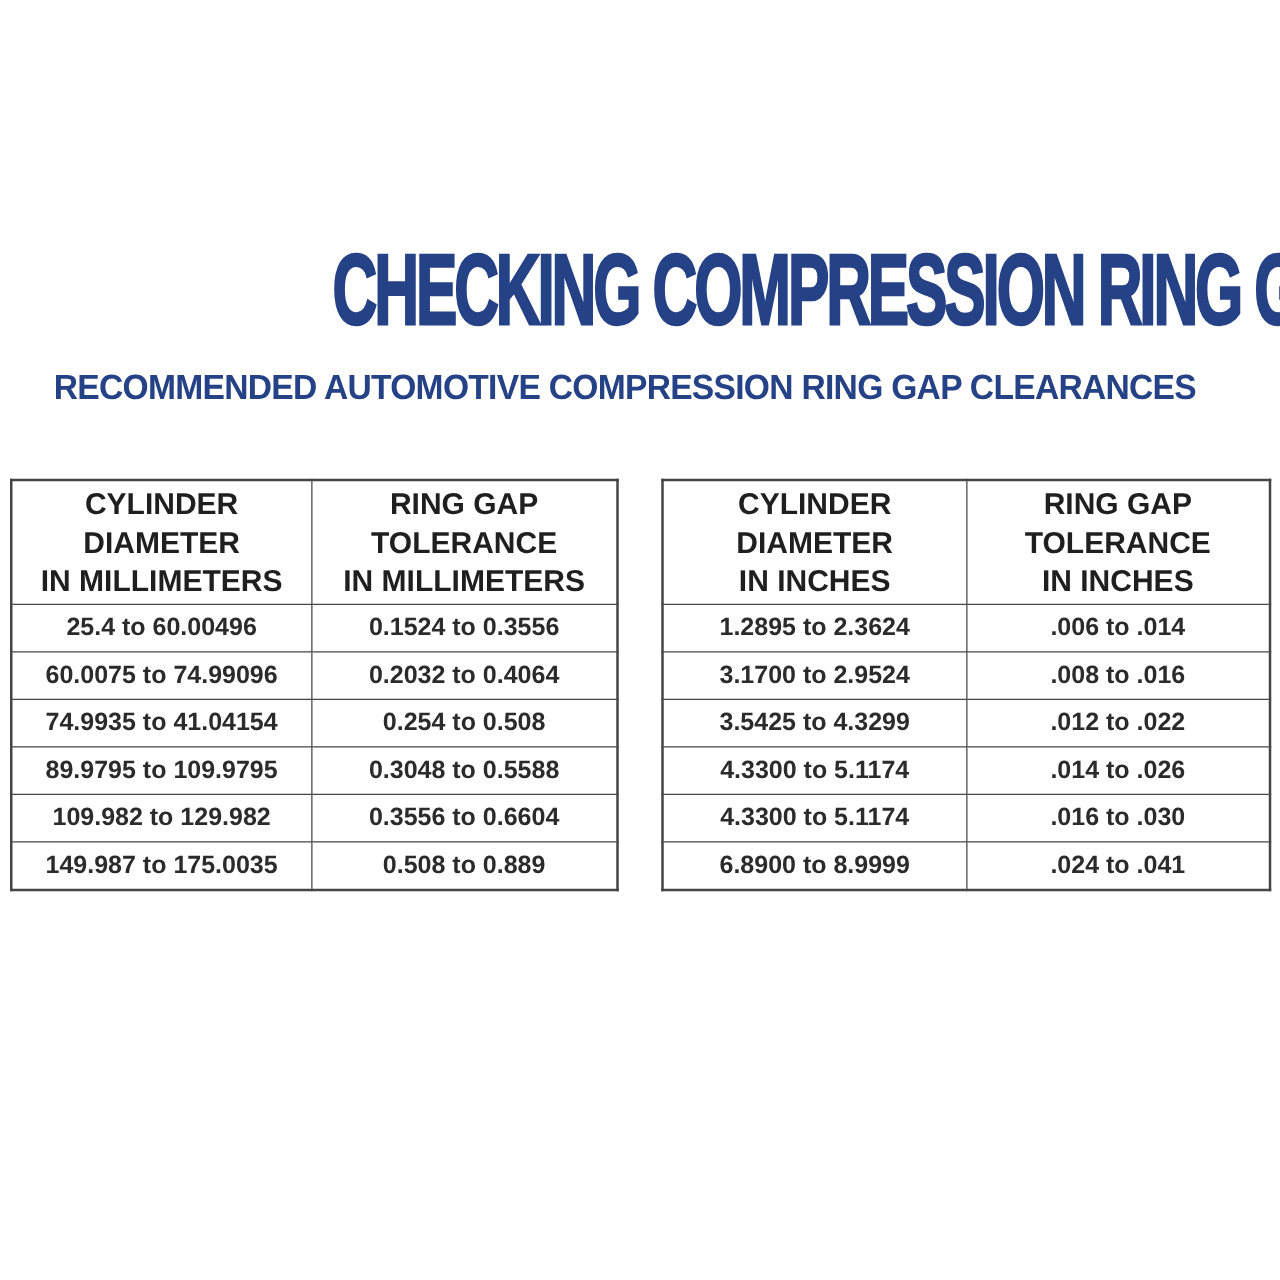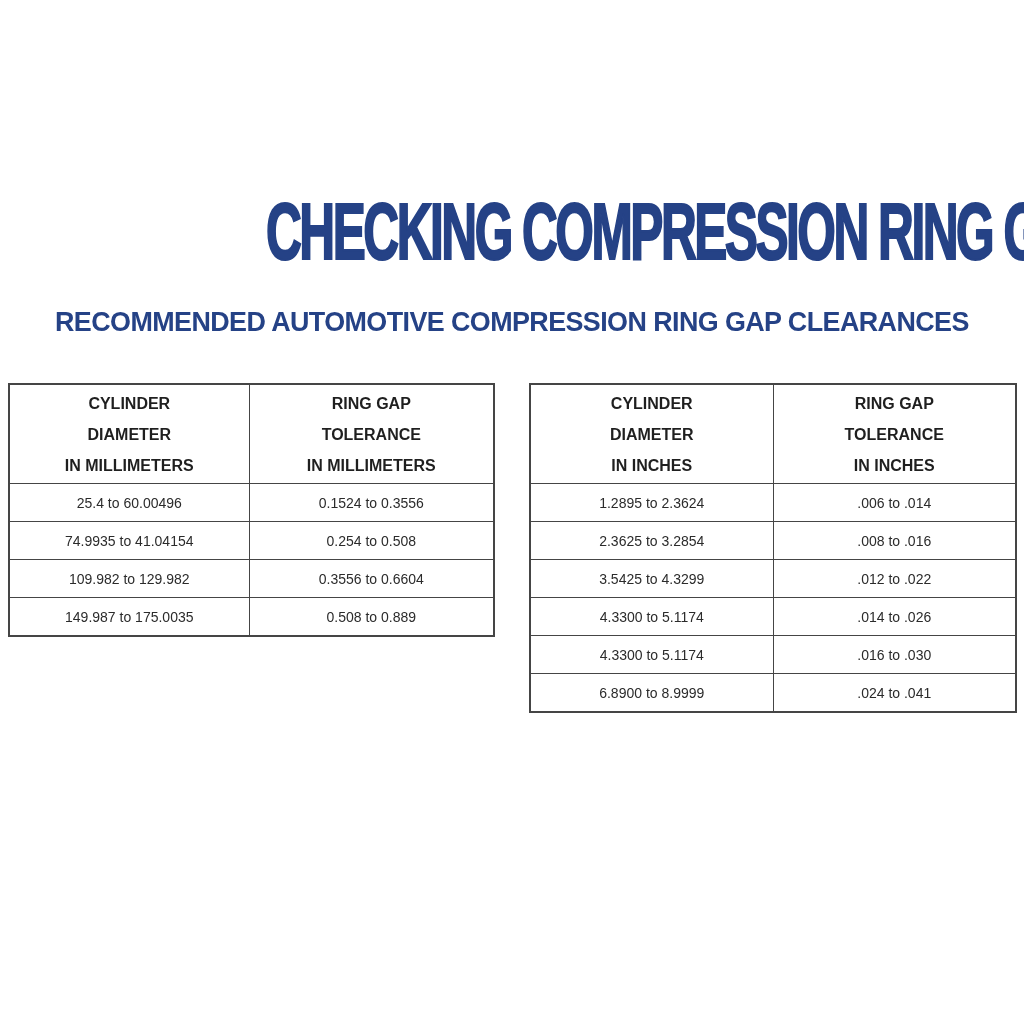--- a/index.html
+++ b/index.html
@@ -29,21 +29,21 @@
     font-size:80px;
     font-weight:bold;
     letter-spacing:-4px;
     color:var(--title-blue,#254286);
     -webkit-text-stroke:2.2px var(--title-blue,#254286);
     transform:scaleX(0.62);
     transform-origin:center;
   }
   .subtitle{
     position:absolute;top:296px;left:0;width:1000px;
-    margin:12px;text-align:center;line-height:1;
+    margin:0;text-align:center;line-height:1;
   }
   .subtitle-inner{
     display:inline-block;
     white-space:nowrap;
     font-size:28px;
     font-weight:bold;
     letter-spacing:-0.6px;
     color:var(--title-blue,#254286);
     transform:scaleX(0.96);
     transform-origin:center;
@@ -59,29 +59,29 @@
   .spec-table.mm{left:8px;width:487px;}
   .spec-table.inch{left:529px;width:488px;}
   .spec-table th,.spec-table td{
     border:1.5px solid var(--table-border,#454545);
     text-align:center;
     vertical-align:middle;
     padding:0;
   }
   .spec-table thead th{
     height:98px;
-    font-size:16px;
+    font-size:24px;
     font-weight:bold;
     color:var(--header-text,#1f1f1f);
   }
   .spec-table thead th .hline{line-height:31px;}
   .spec-table tbody td{
     height:37px;
-    font-size:14px;
-    font-weight:normal;
+    font-size:20px;
+    font-weight:bold;
     color:var(--cell-text,#2b2b2b);
   }
 </style>
 </head>
 <body>
 
 <div class="page">
 
   <h1 class="title">
     <span class="title-inner">CHECKING COMPRESSION RING GAPS</span>
@@ -109,22 +109,30 @@
           <div class="hline">IN MILLIMETERS</div>
         </th>
       </tr>
     </thead>
     <tbody>
         <tr>
           <td>25.4 to 60.00496</td>
           <td>0.1524 to 0.3556</td>
         </tr>
         <tr>
+          <td>60.0075 to 74.99096</td>
+          <td>0.2032 to 0.4064</td>
+        </tr>
+        <tr>
           <td>74.9935 to 41.04154</td>
           <td>0.254 to 0.508</td>
+        </tr>
+        <tr>
+          <td>89.9795 to 109.9795</td>
+          <td>0.3048 to 0.5588</td>
         </tr>
         <tr>
           <td>109.982 to 129.982</td>
           <td>0.3556 to 0.6604</td>
         </tr>
         <tr>
           <td>149.987 to 175.0035</td>
           <td>0.508 to 0.889</td>
         </tr>
       </tbody>
@@ -148,21 +156,21 @@
           <div class="hline">IN INCHES</div>
         </th>
       </tr>
     </thead>
     <tbody>
         <tr>
           <td>1.2895 to 2.3624</td>
           <td>.006 to .014</td>
         </tr>
         <tr>
-          <td>2.3625 to 3.2854</td>
+          <td>3.1700 to 2.9524</td>
           <td>.008 to .016</td>
         </tr>
         <tr>
           <td>3.5425 to 4.3299</td>
           <td>.012 to .022</td>
         </tr>
         <tr>
           <td>4.3300 to 5.1174</td>
           <td>.014 to .026</td>
         </tr>

